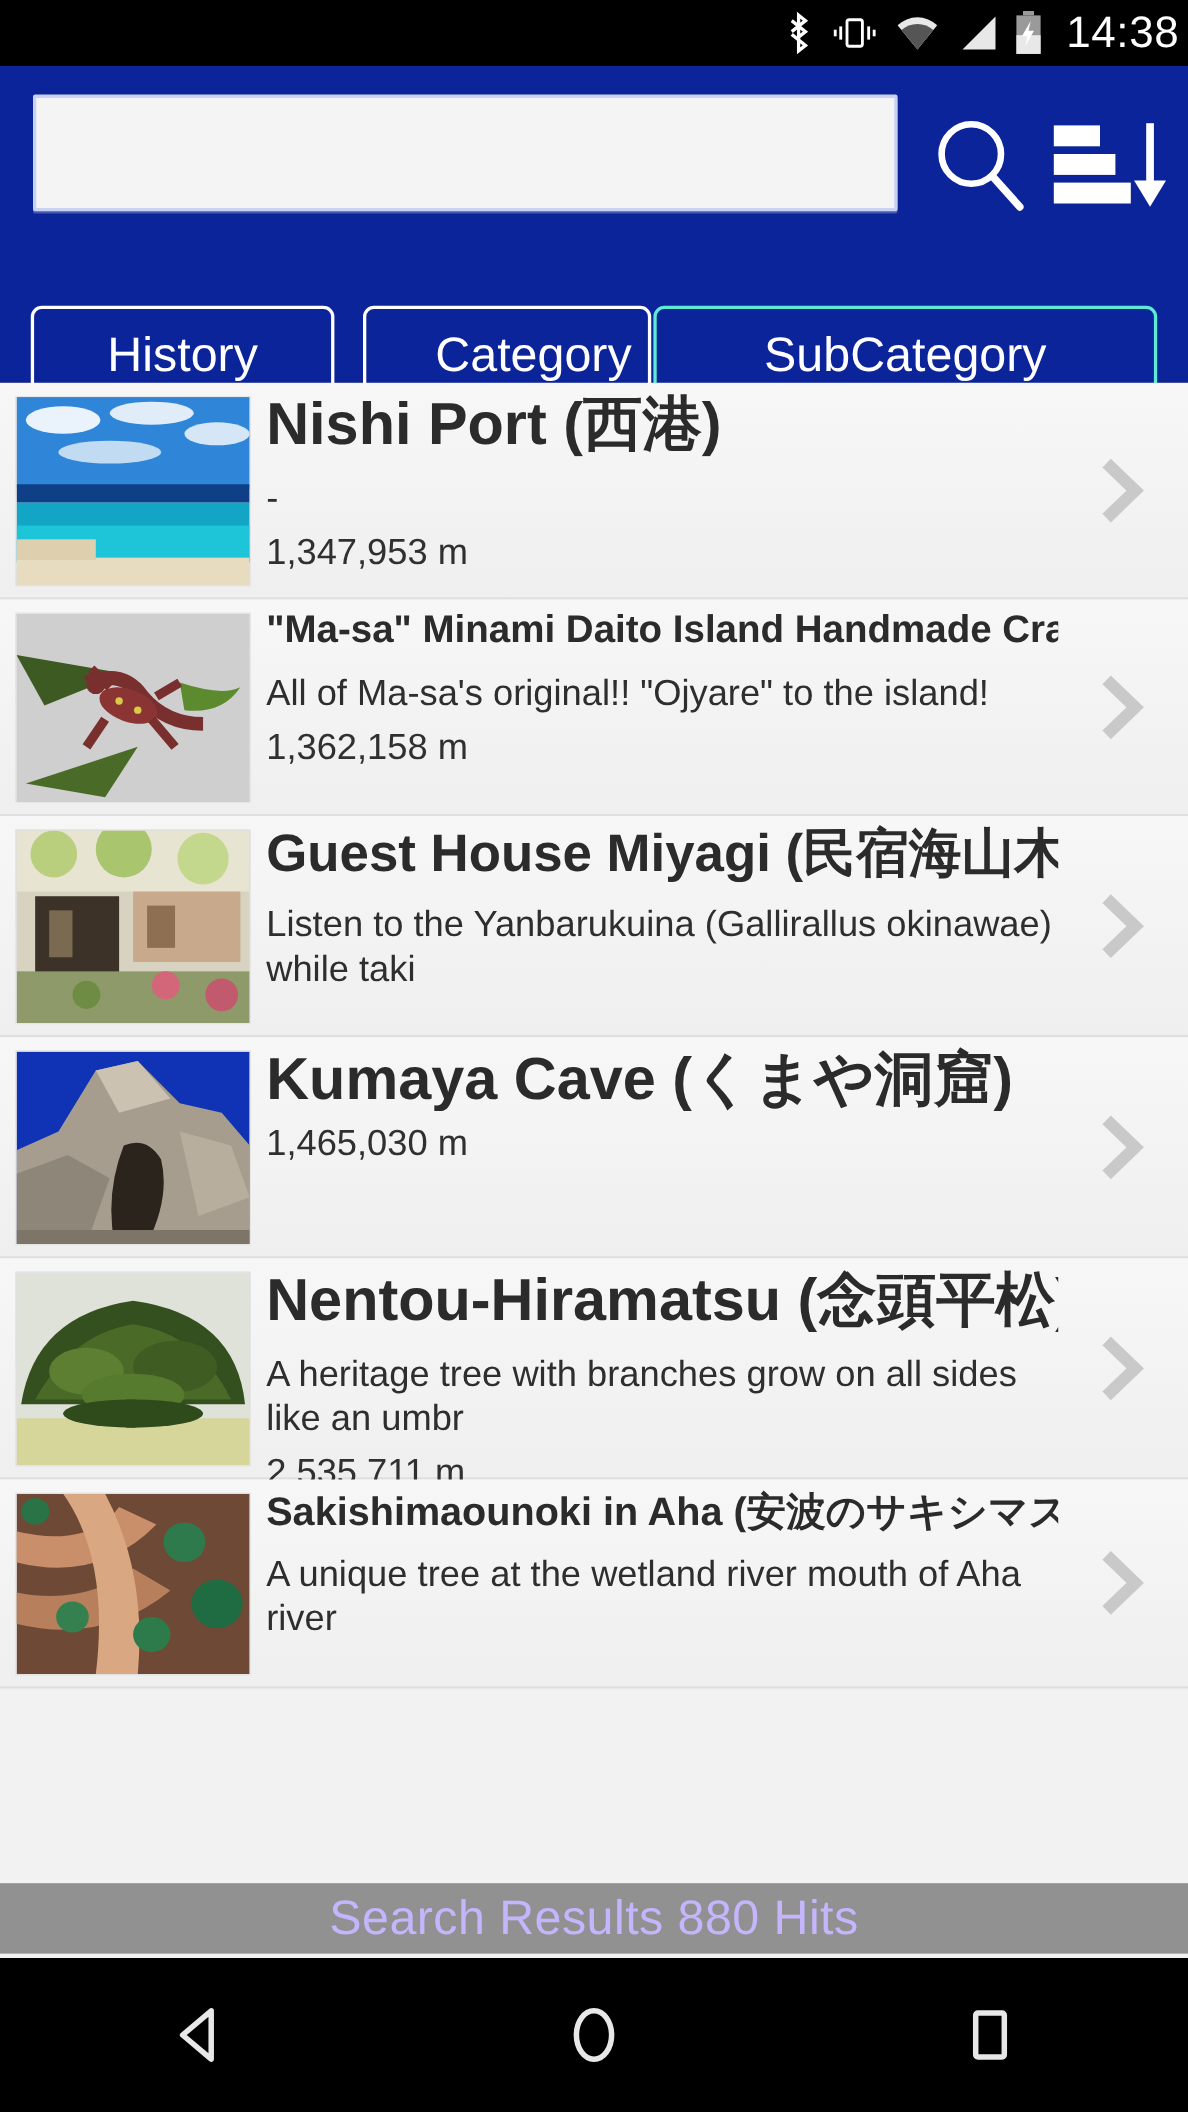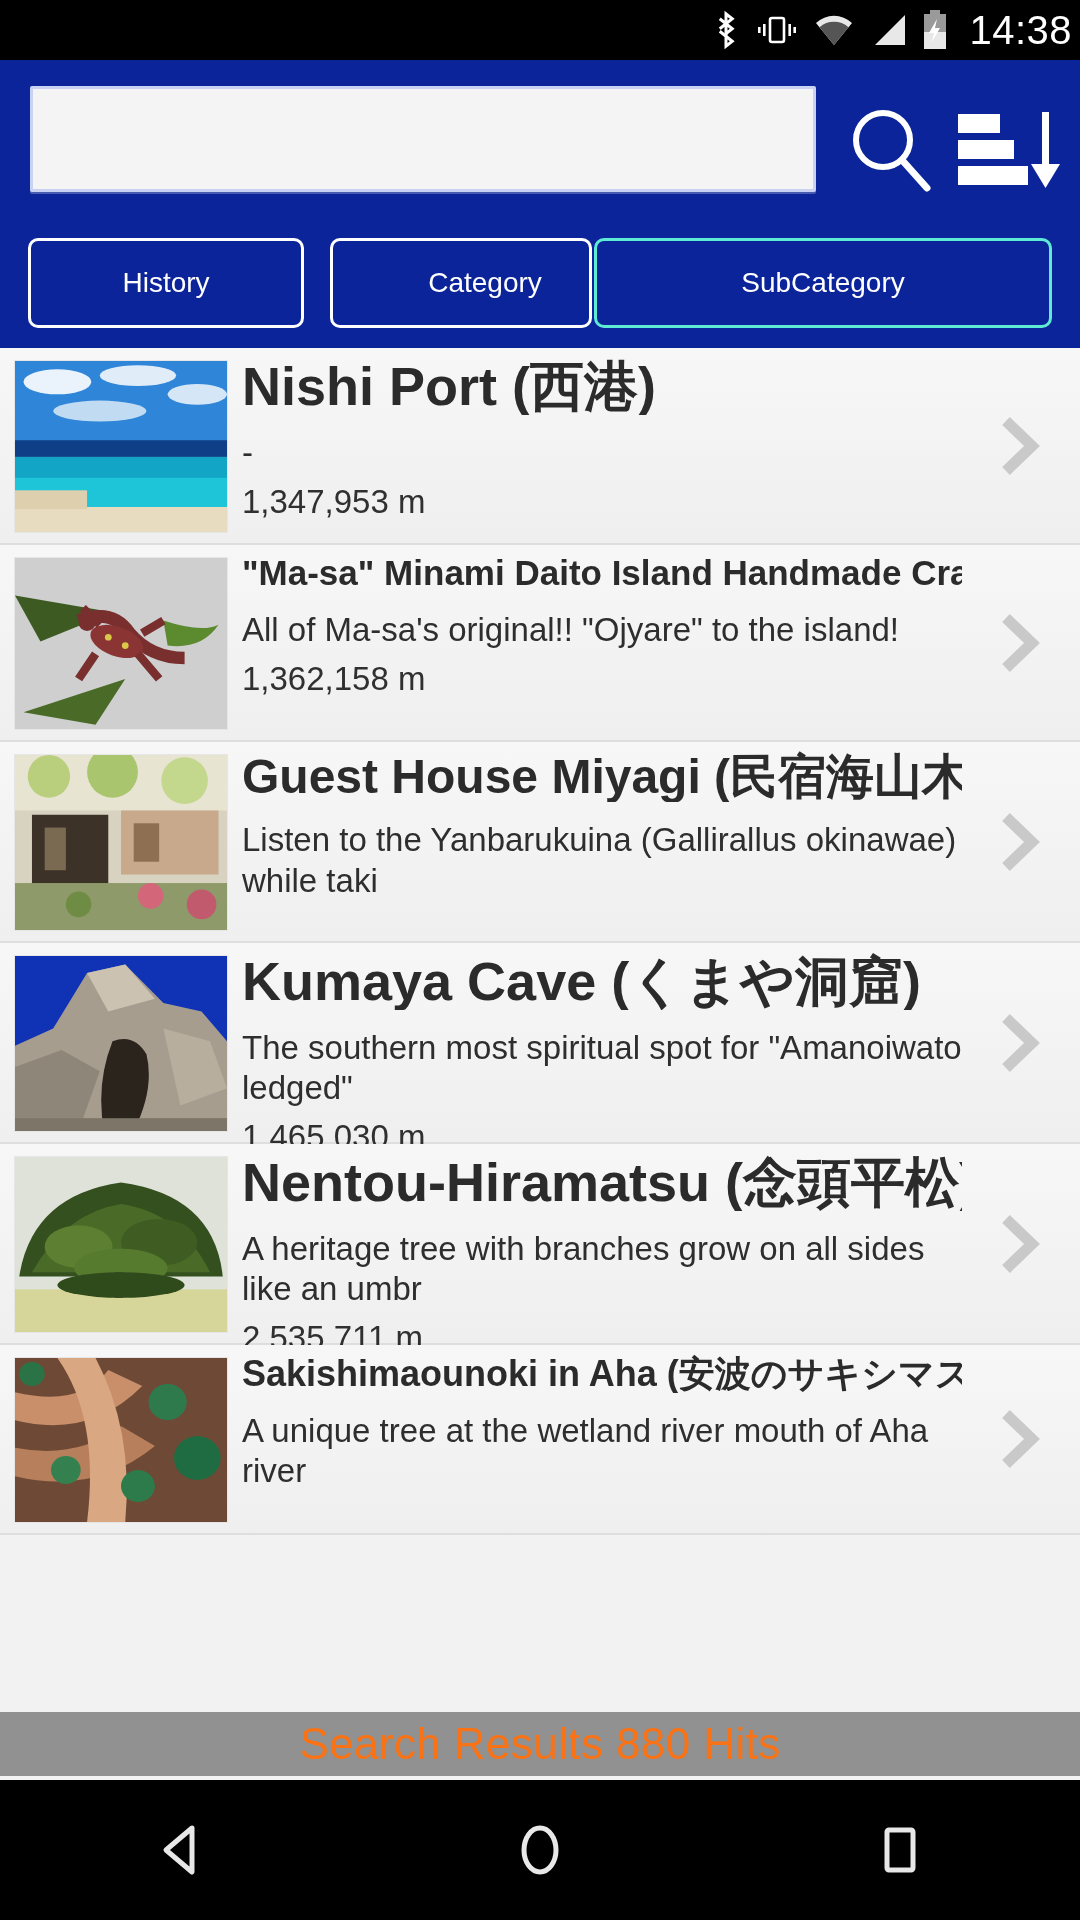--- a/index.html
+++ b/index.html
@@ -52,21 +52,21 @@
   .sort-icon-btn  { left: 950px; top: 40px; width: 116px; height: 100px; }
 
   
   .tabrow {
     position: absolute; left: 0; top: 170px; width: 1080px; height: 108px;
     display: flex; align-items: center; gap: 0;
   }
   .tabbtn {
     height: 90px; border-radius: 10px;
     display: flex; align-items: center; justify-content: center;
-    font-size: 28px; background: #0B2499; cursor: pointer;
+    font-size: 44px; background: #0B2499; cursor: pointer; margin-top: 40px;
   }
   .tabbtn.enabled { border: 3px solid #FFFFFF; color: #FFFFFF; }
   .tabbtn.disabled { border: 3px solid #5eead4; color: #ffffff; }
   .tab-history  { position: absolute; left: 28px;  top: 8px; width: 276px; }
   .tab-category { position: absolute; left: 330px; top: 8px; width: 262px; padding-left: 48px; }
   .tab-subcat   { position: absolute; left: 594px; top: 8px; width: 458px; }
 
   
   .list {
     position: absolute; left: 0; top: 348px; width: 1080px; height: 1432px;
@@ -103,21 +103,21 @@
     width: 56px; height: 70px;
   }
 
   
   .toast {
     position: absolute; left: 0; top: 1712px; width: 1080px; height: 64px;
     background: rgba(120,120,120,0.80);
     display: flex; align-items: center; justify-content: center;
   }
   .toast span {
-    color: #f97316; font-size: 44px; letter-spacing: 0.4px;
+    color: #c4b5fd; font-size: 44px; letter-spacing: 0.4px;
   }
 
   
   .navbar {
     position: absolute; left: 0; top: 1780px; width: 1080px; height: 140px;
     background: #000; display: flex; align-items: center; justify-content: space-around;
   }
   .navbtn { width: 160px; height: 140px; display: flex; align-items: center; justify-content: center; }
 </style>
 </head>
@@ -287,21 +287,20 @@
           <path d="M0 42 L18 34 L34 8 L52 4 L70 22 L88 26 L100 40 L100 82 L0 82 Z" fill="#a79d8f"></path>
           <path d="M34 8 L52 4 L66 20 L44 26 Z" fill="#cbc2b2"></path>
           <path d="M0 52 L22 44 L40 54 L30 82 L0 82 Z" fill="#8f867a"></path>
           <path d="M46 40 q10 -4 16 6 q4 16 -6 36 l-14 0 q-4 -22 4 -42 z" fill="#2a241d"></path>
           <path d="M70 34 L92 40 L100 62 L78 70 Z" fill="#b8ae9e"></path>
           <rect y="76" width="100" height="6" fill="#7d7568"></rect>
         </svg>
       </div>
       <div class="row-body">
         <div class="row-title" style="font-size:54px">Kumaya Cave (くまや洞窟)</div>
-        <div class="row-desc">The southern most spiritual spot for "Amanoiwato ledged"</div>
         <div class="row-dist">1,465,030 m</div>
       </div>
       <svg class="chev" viewBox="0 0 56 70">
         <path d="M14 10 L40 35 L14 60" fill="none" stroke="#C9C9C9" stroke-width="11" stroke-linejoin="miter"></path>
       </svg>
     </div>
 
     <div class="row" style="height:201px">
       <div class="thumb" style="height:177px">
         <svg viewBox="0 0 100 82" preserveAspectRatio="none">

